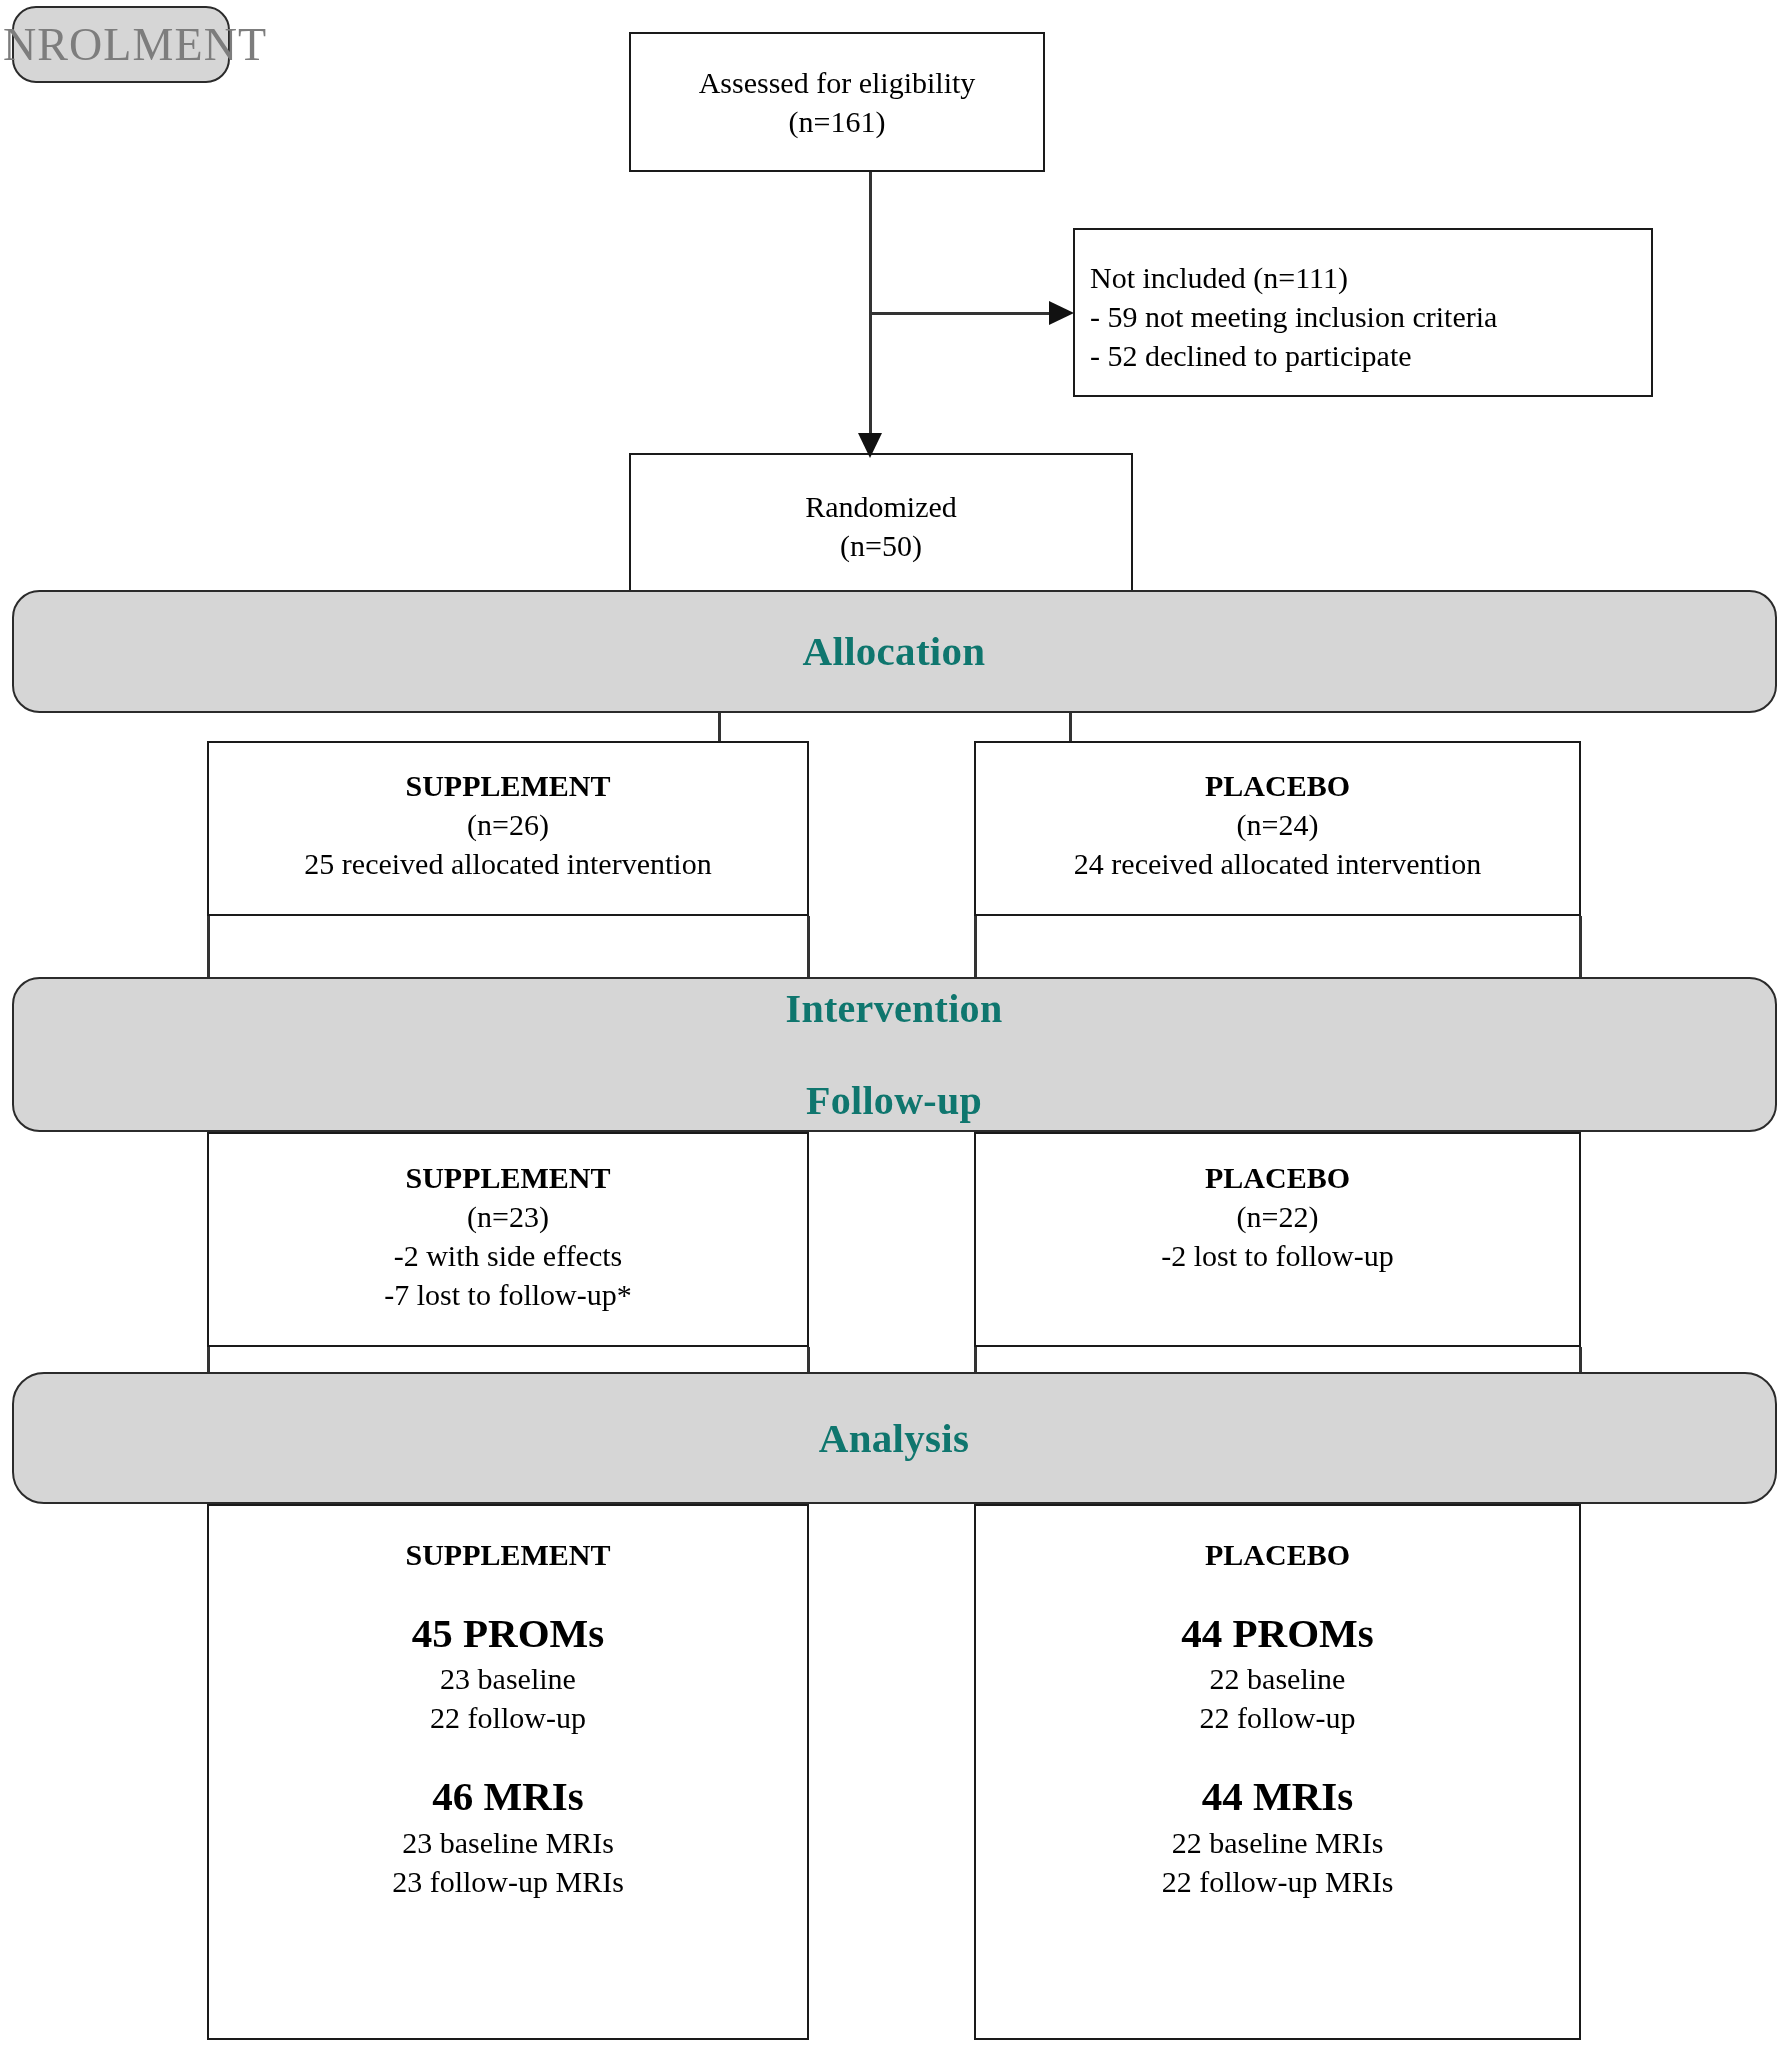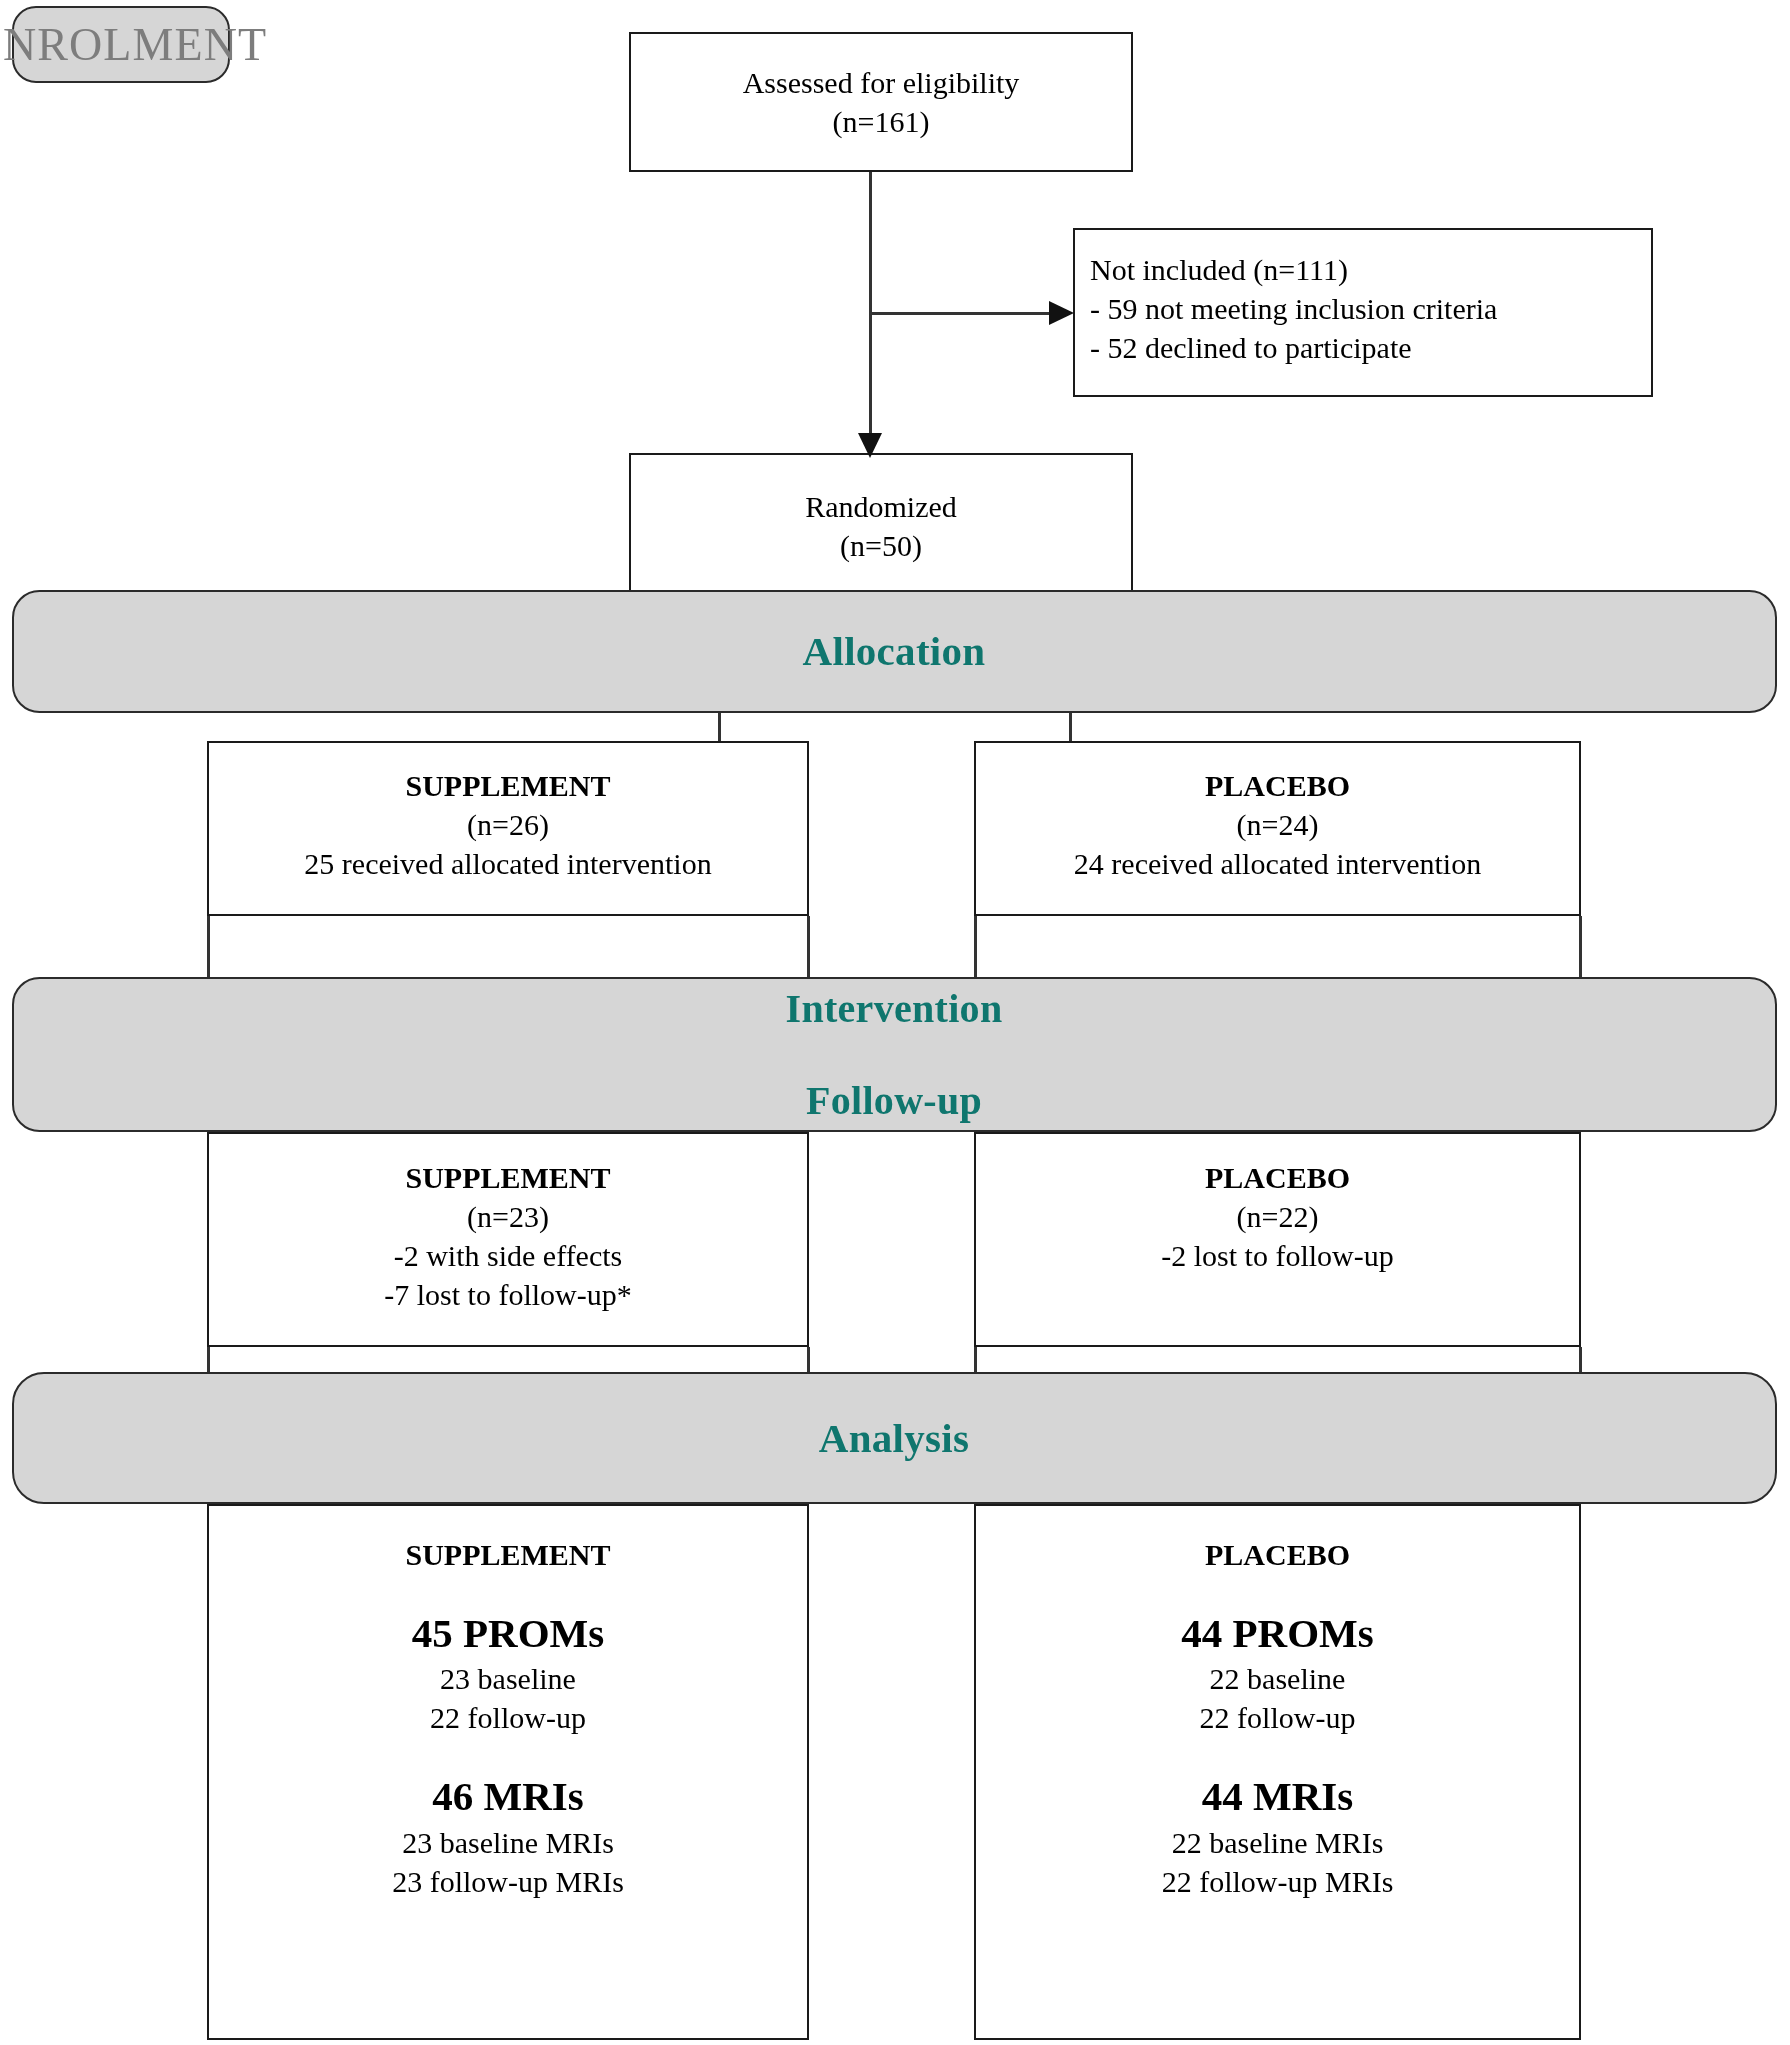--- a/index.html
+++ b/index.html
@@ -104,33 +104,33 @@
 </style>
 </head>
 <body>
 
 <div id="canvas">
 
   <div class="abs enrol-box" style="left:11.5px; top:5.7px; width:218px; height:77px;">
     <span class="band-text">ENROLMENT</span>
   </div>
 
-  <div class="abs node-box center-v" style="left:629px; top:31.5px; width:504px; height:140px; padding:5.7px 8px;">
+  <div class="abs node-box center-v" style="left:629px; top:31.5px; width:416px; height:140px; padding:5.7px 8px;">
     <span class="ln t-reg">Assessed for eligibility</span>
     <span class="ln t-reg">(n=161)</span>
   </div>
 
   <div class="abs v-line" style="left:869px; top:172px; width:2.9px; height:286px;"></div>
 
   <div class="abs h-line" style="left:869px; top:312px; width:183px; height:2.9px;"></div>
   <div class="abs arrow-right" style="left:1049px; top:301px;"></div>
 
   <div class="abs arrow-down" style="left:858px; top:433px;"></div>
 
-  <div class="abs node-box" style="left:1073px; top:228px; width:580px; height:169px; padding:20px 15px; align-items:flex-start;">
+  <div class="abs node-box" style="left:1073px; top:228px; width:580px; height:169px; padding:28px 15px; align-items:flex-start;">
     <span class="ln t-reg t-left">Not included  (n=111)</span>
     <span class="ln t-reg t-left">- 59 not meeting inclusion criteria</span>
     <span class="ln t-reg t-left">- 52 declined to participate</span>
   </div>
 
   <div class="abs node-box" style="left:629px; top:453px; width:504px; height:158px; padding:31.5px 8px 0 8px;">
     <span class="ln t-reg">Randomized</span>
     <span class="ln t-reg">(n=50)</span>
   </div>
 

